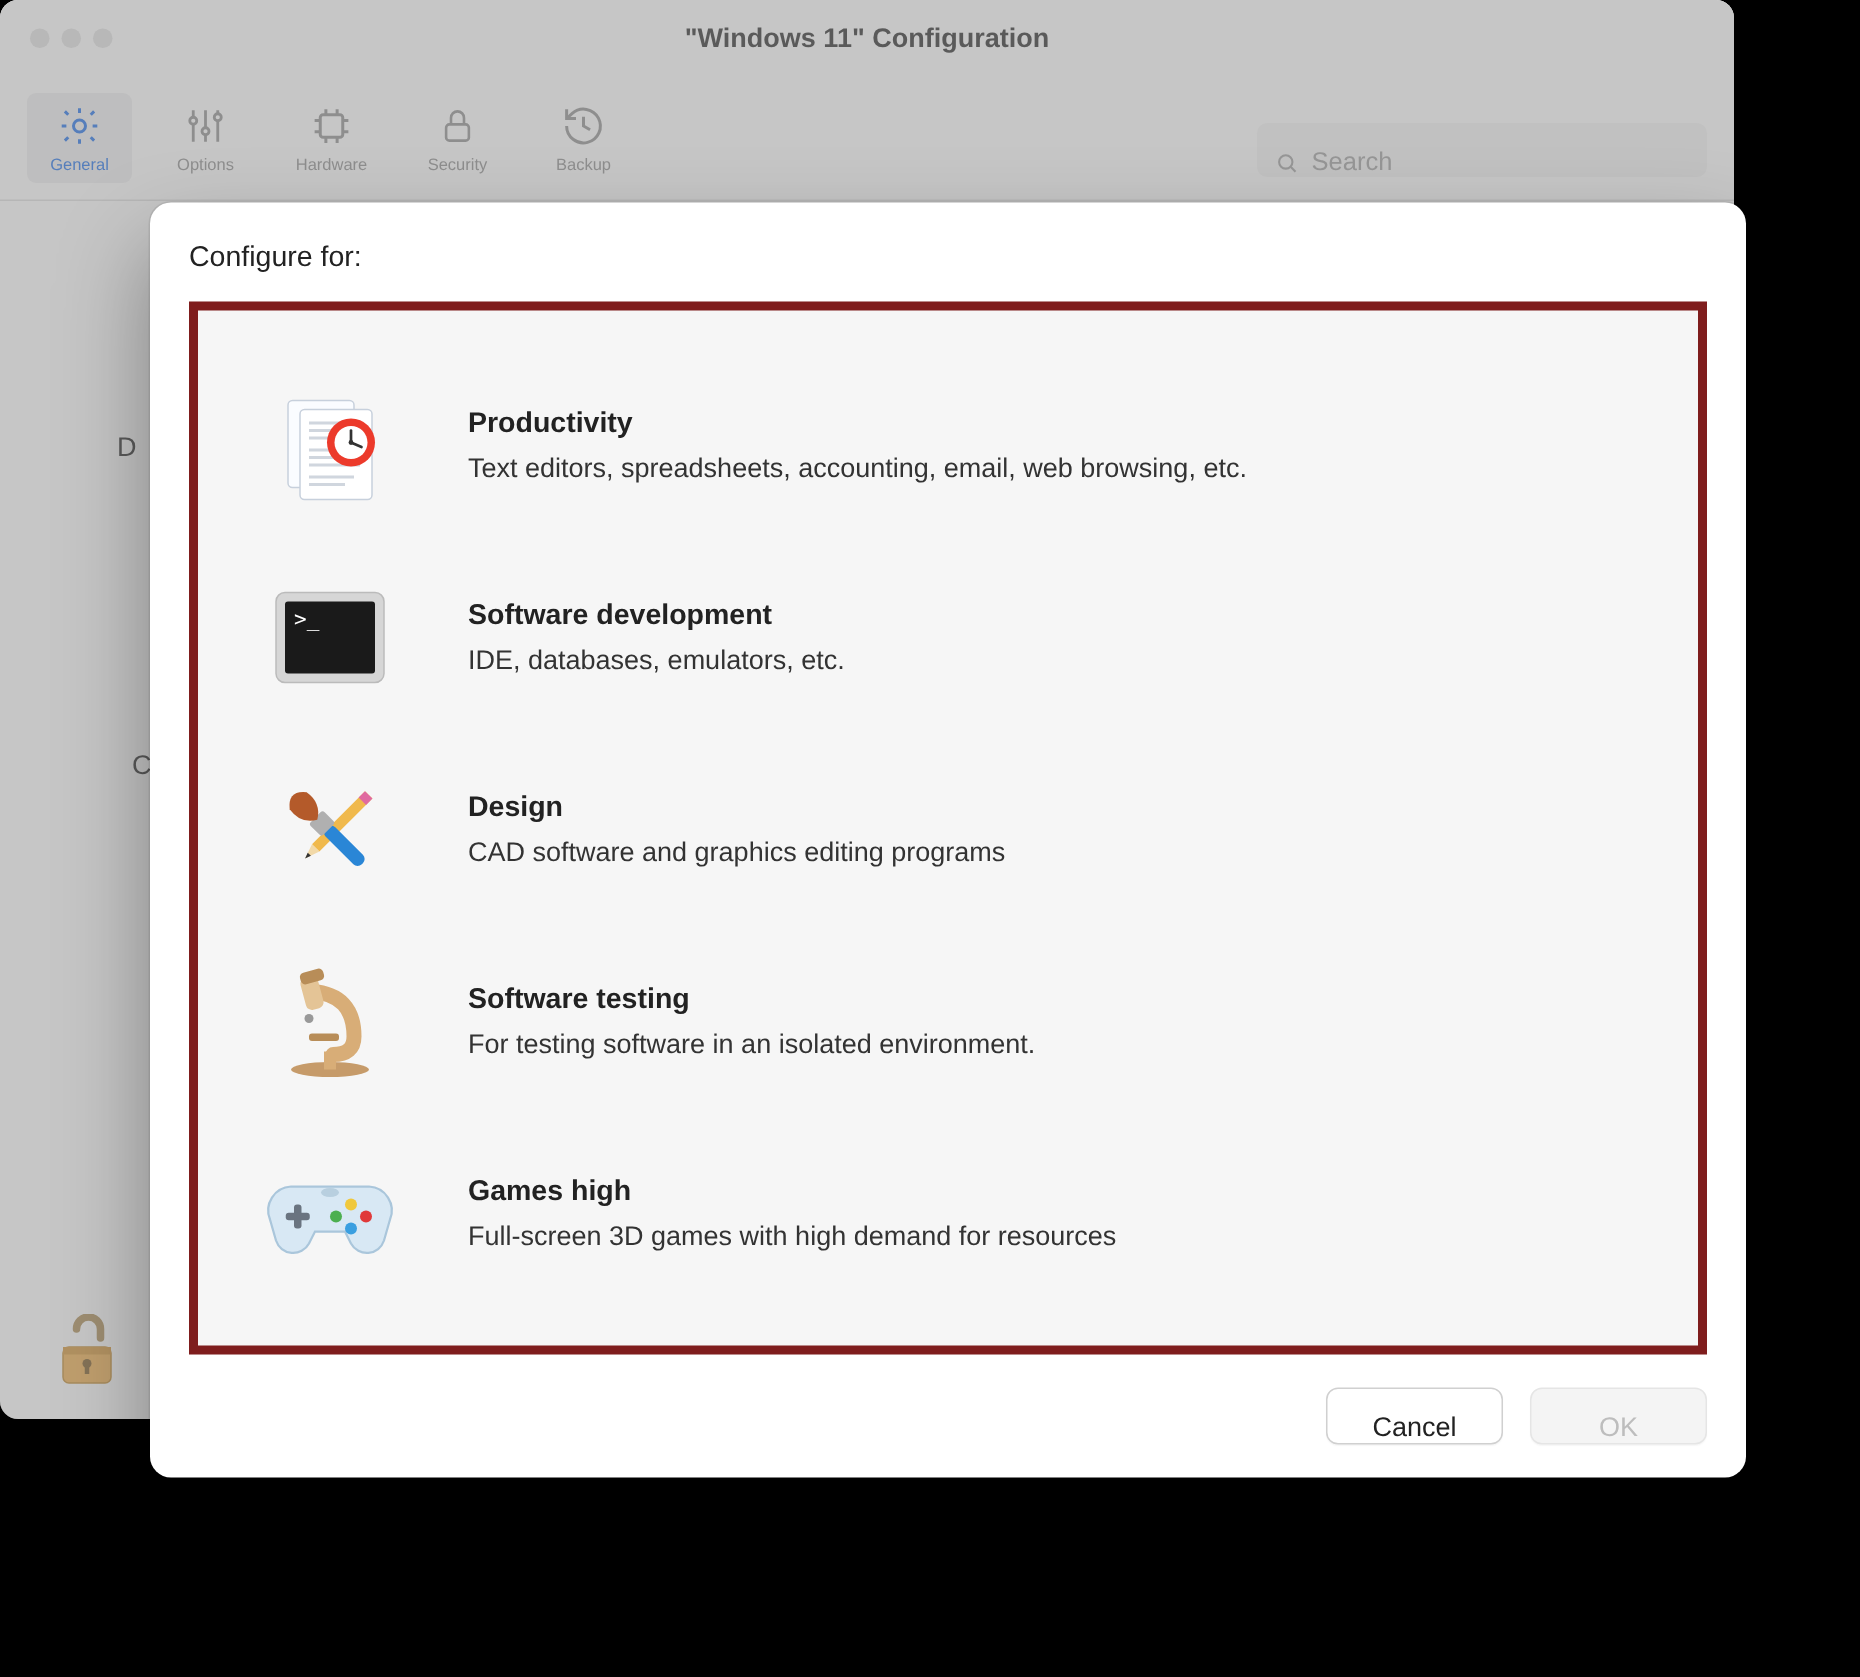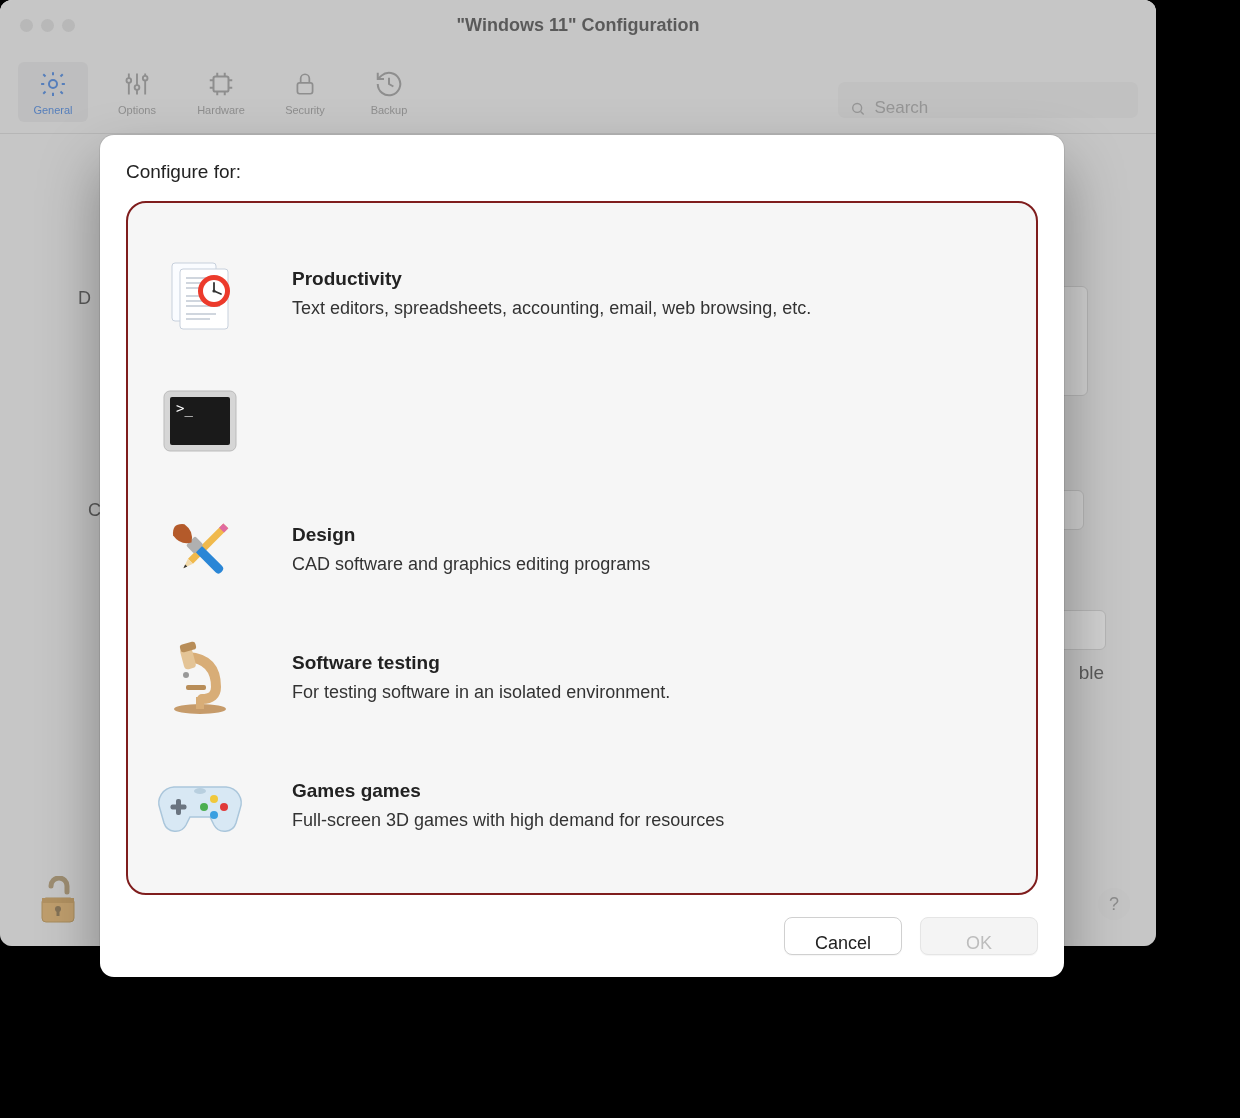--- a/index.html
+++ b/index.html
@@ -191,38 +191,38 @@
     .overlay {
       position: absolute;
       top: 0; left: 0; right: 0; bottom: 0;
       background: rgba(145,145,145,0.42);
       z-index: 5;
     }
     .sheet {
       position: absolute;
       top: 135px;
       left: 100px;
-      width: 964px;
+      width: 1064px;
       background: #fff;
       border-radius: 14px;
       box-shadow: 0 30px 60px rgba(0,0,0,0.35), 0 0 0 1px rgba(0,0,0,0.08);
       z-index: 10;
       padding: 26px 26px 22px;
     }
     .sheet-heading {
       font-size: 19px;
       color: #222;
       font-weight: 400;
       margin-bottom: 18px;
     }
     .options-panel {
       background: #f6f6f6;
-      border: 2px solid #7f1d1d;
-      border-radius: 20px;
-      padding: 28px 20px 22px;
+      border: 6px solid #7f1d1d;
+      border-radius: 0;
+      padding: 28px 36px 22px;
     }
     .option-row {
       display: flex;
       align-items: center;
       gap: 48px;
       padding: 24px 8px;
       cursor: default;
     }
     .option-icon {
       width: 88px;
@@ -410,20 +410,24 @@
     </div>
 
     <div class="option-row">
       <div class="option-icon">
         <svg width="84" height="72" viewBox="0 0 84 72">
           <rect x="6" y="4" width="72" height="60" rx="6" fill="#d6d6d6" stroke="#bbb"></rect>
           <rect x="12" y="10" width="60" height="48" rx="2" fill="#1a1a1a"></rect>
           <text x="18" y="26" font-family="monospace" font-size="14" fill="#fff">&gt;_</text>
         </svg>
       </div>
+      <div class="option-text">
+        <div class="option-title">Software development</div>
+        <div class="option-desc">IDE, databases, emulators, etc.</div>
+      </div>
     </div>
 
     <div class="option-row">
       <div class="option-icon">
         <svg width="84" height="84" viewBox="0 0 84 84">
 
           <g transform="rotate(45 42 42)">
             <rect x="39" y="6" width="7" height="50" fill="#f0b94c"></rect>
             <rect x="39" y="6" width="7" height="6" fill="#e06aa0"></rect>
             <polygon points="39,56 46,56 42.5,66" fill="#f2d9a8"></polygon>
@@ -468,21 +472,21 @@
           <rect x="20" y="24" width="5" height="16" rx="2" fill="#6a7480"></rect>
           <rect x="14.5" y="29.5" width="16" height="5" rx="2" fill="#6a7480"></rect>
           <circle cx="58" cy="24" r="4" fill="#f0c83c"></circle>
           <circle cx="68" cy="32" r="4" fill="#e03a3a"></circle>
           <circle cx="58" cy="40" r="4" fill="#3a9fe0"></circle>
           <circle cx="48" cy="32" r="4" fill="#4caf50"></circle>
           <ellipse cx="44" cy="16" rx="6" ry="3" fill="#b8cfdf"></ellipse>
         </svg>
       </div>
       <div class="option-text">
-        <div class="option-title">Games games</div>
+        <div class="option-title">Games high</div>
         <div class="option-desc">Full-screen 3D games with high demand for resources</div>
       </div>
     </div>
 
   </div>
 
   <div class="sheet-footer">
     <div class="btn">
       <span>Cancel</span>
     </div>

